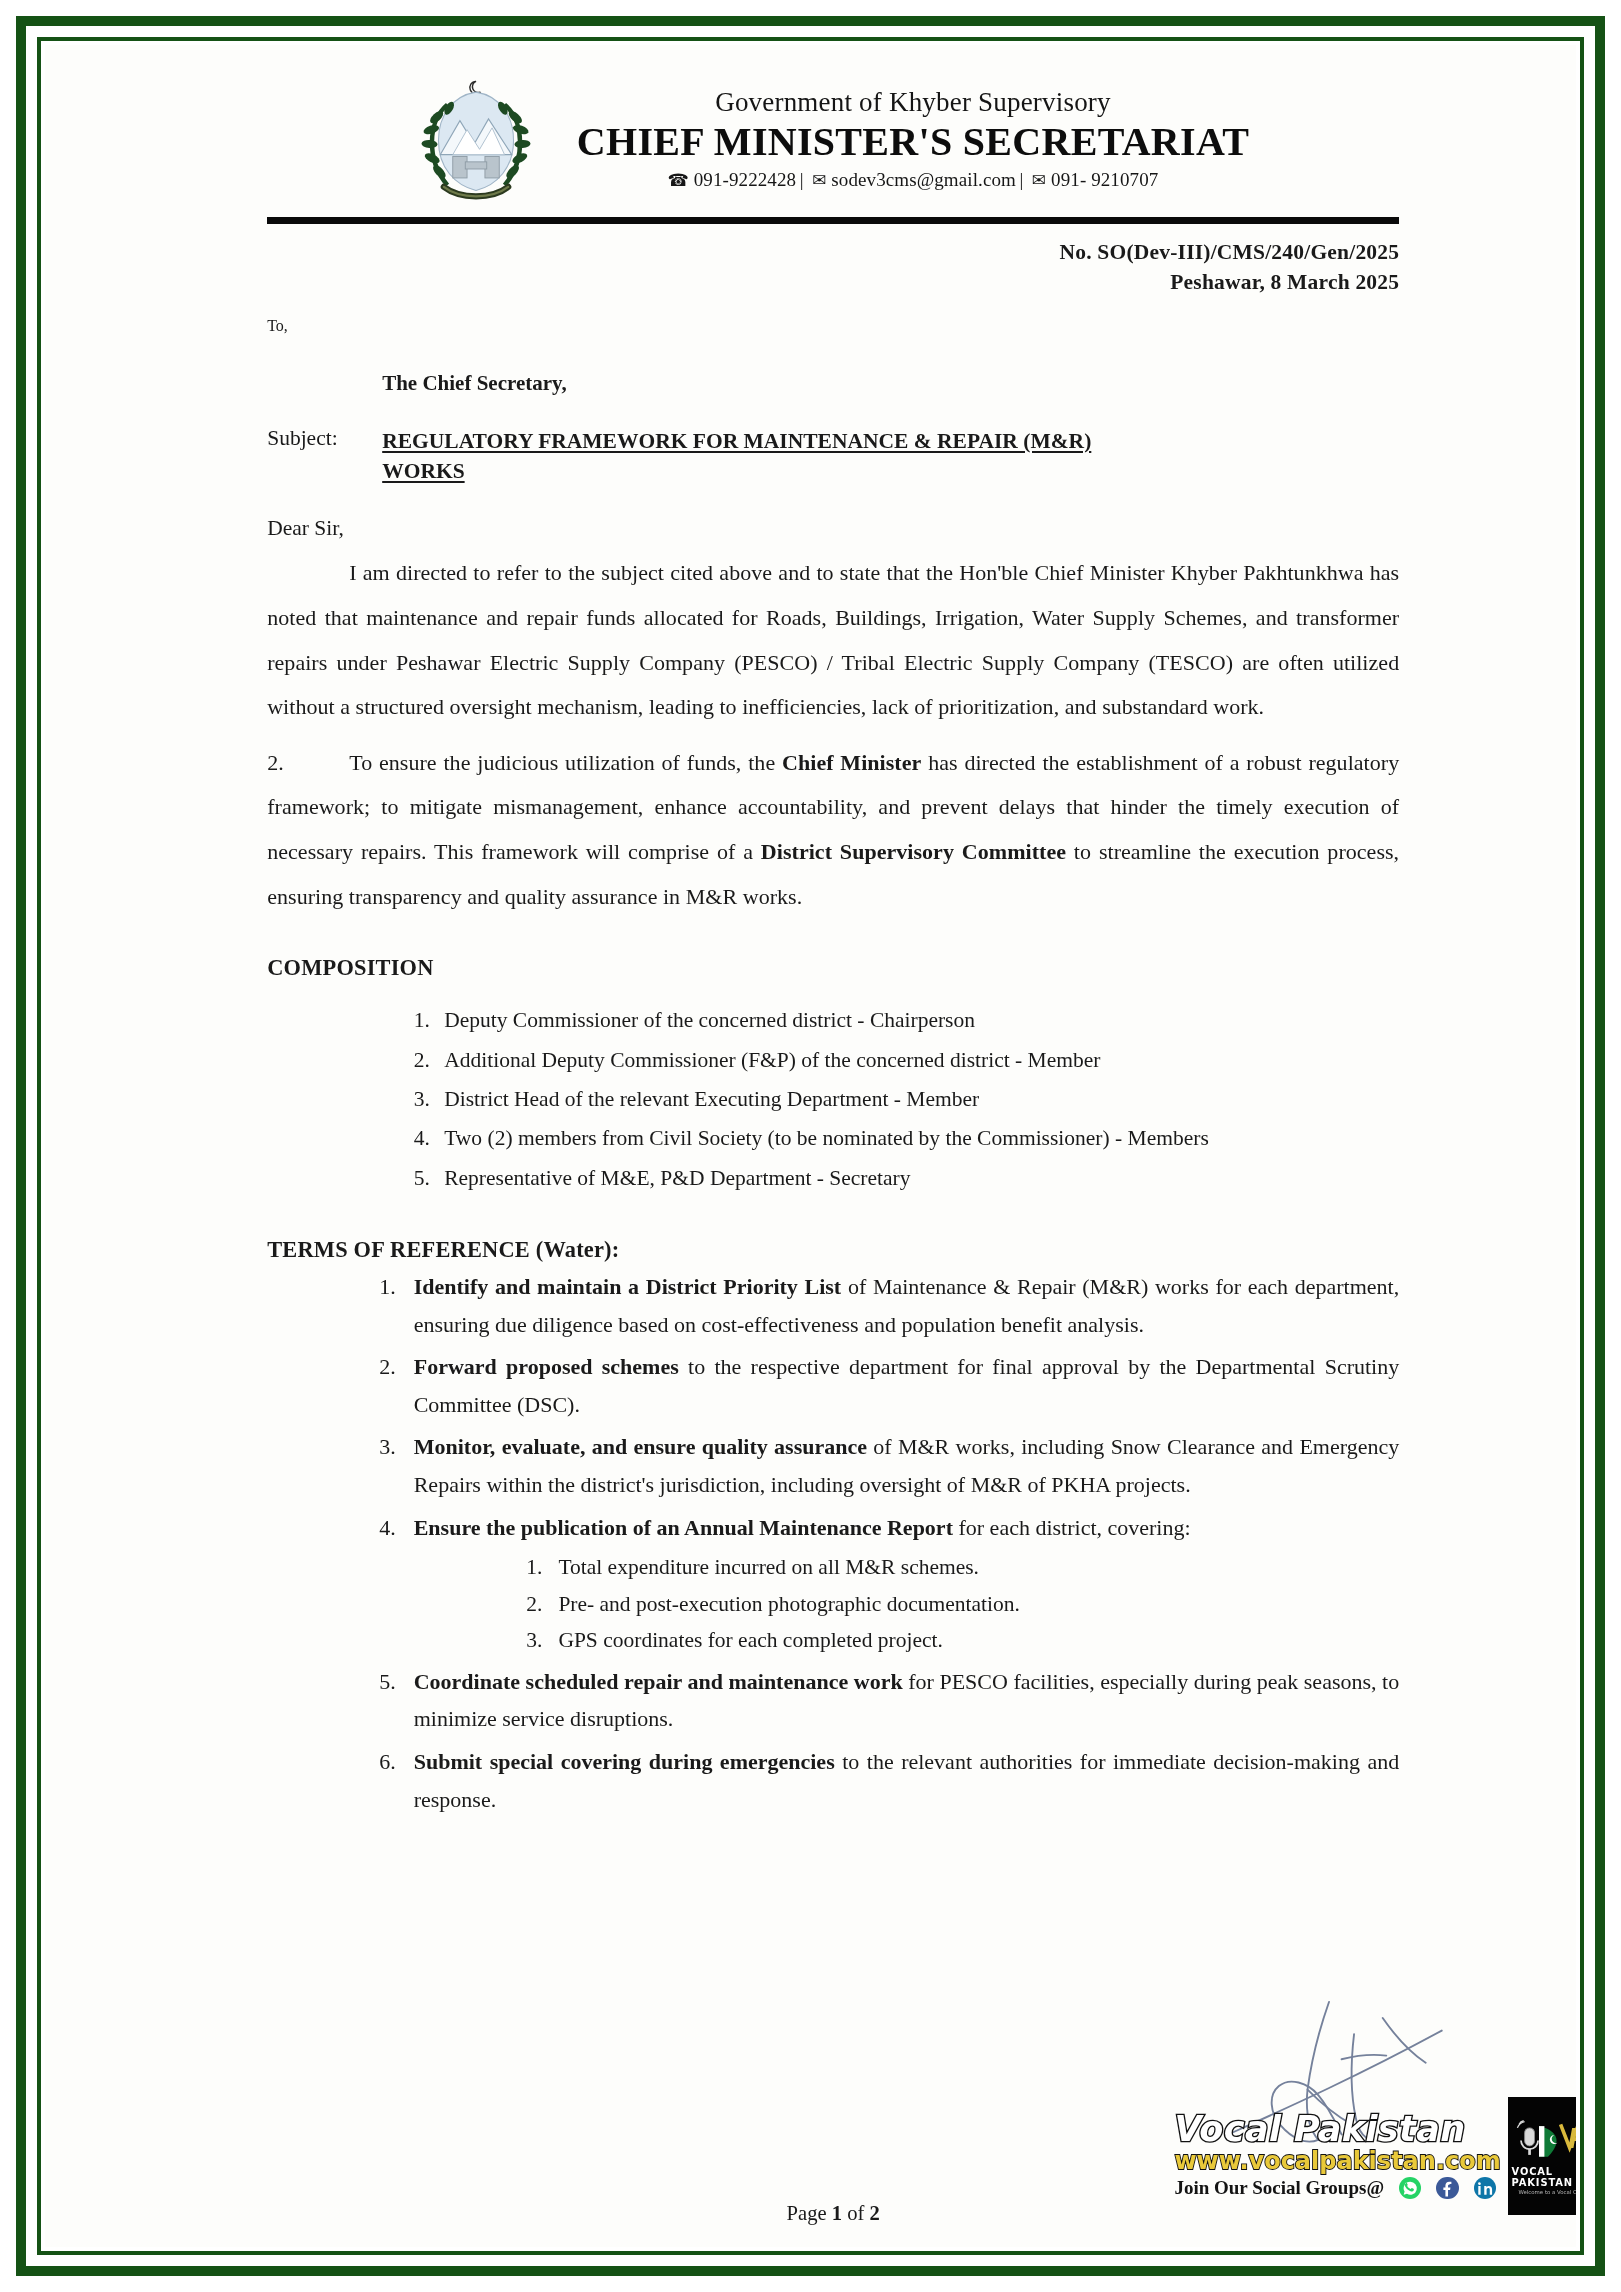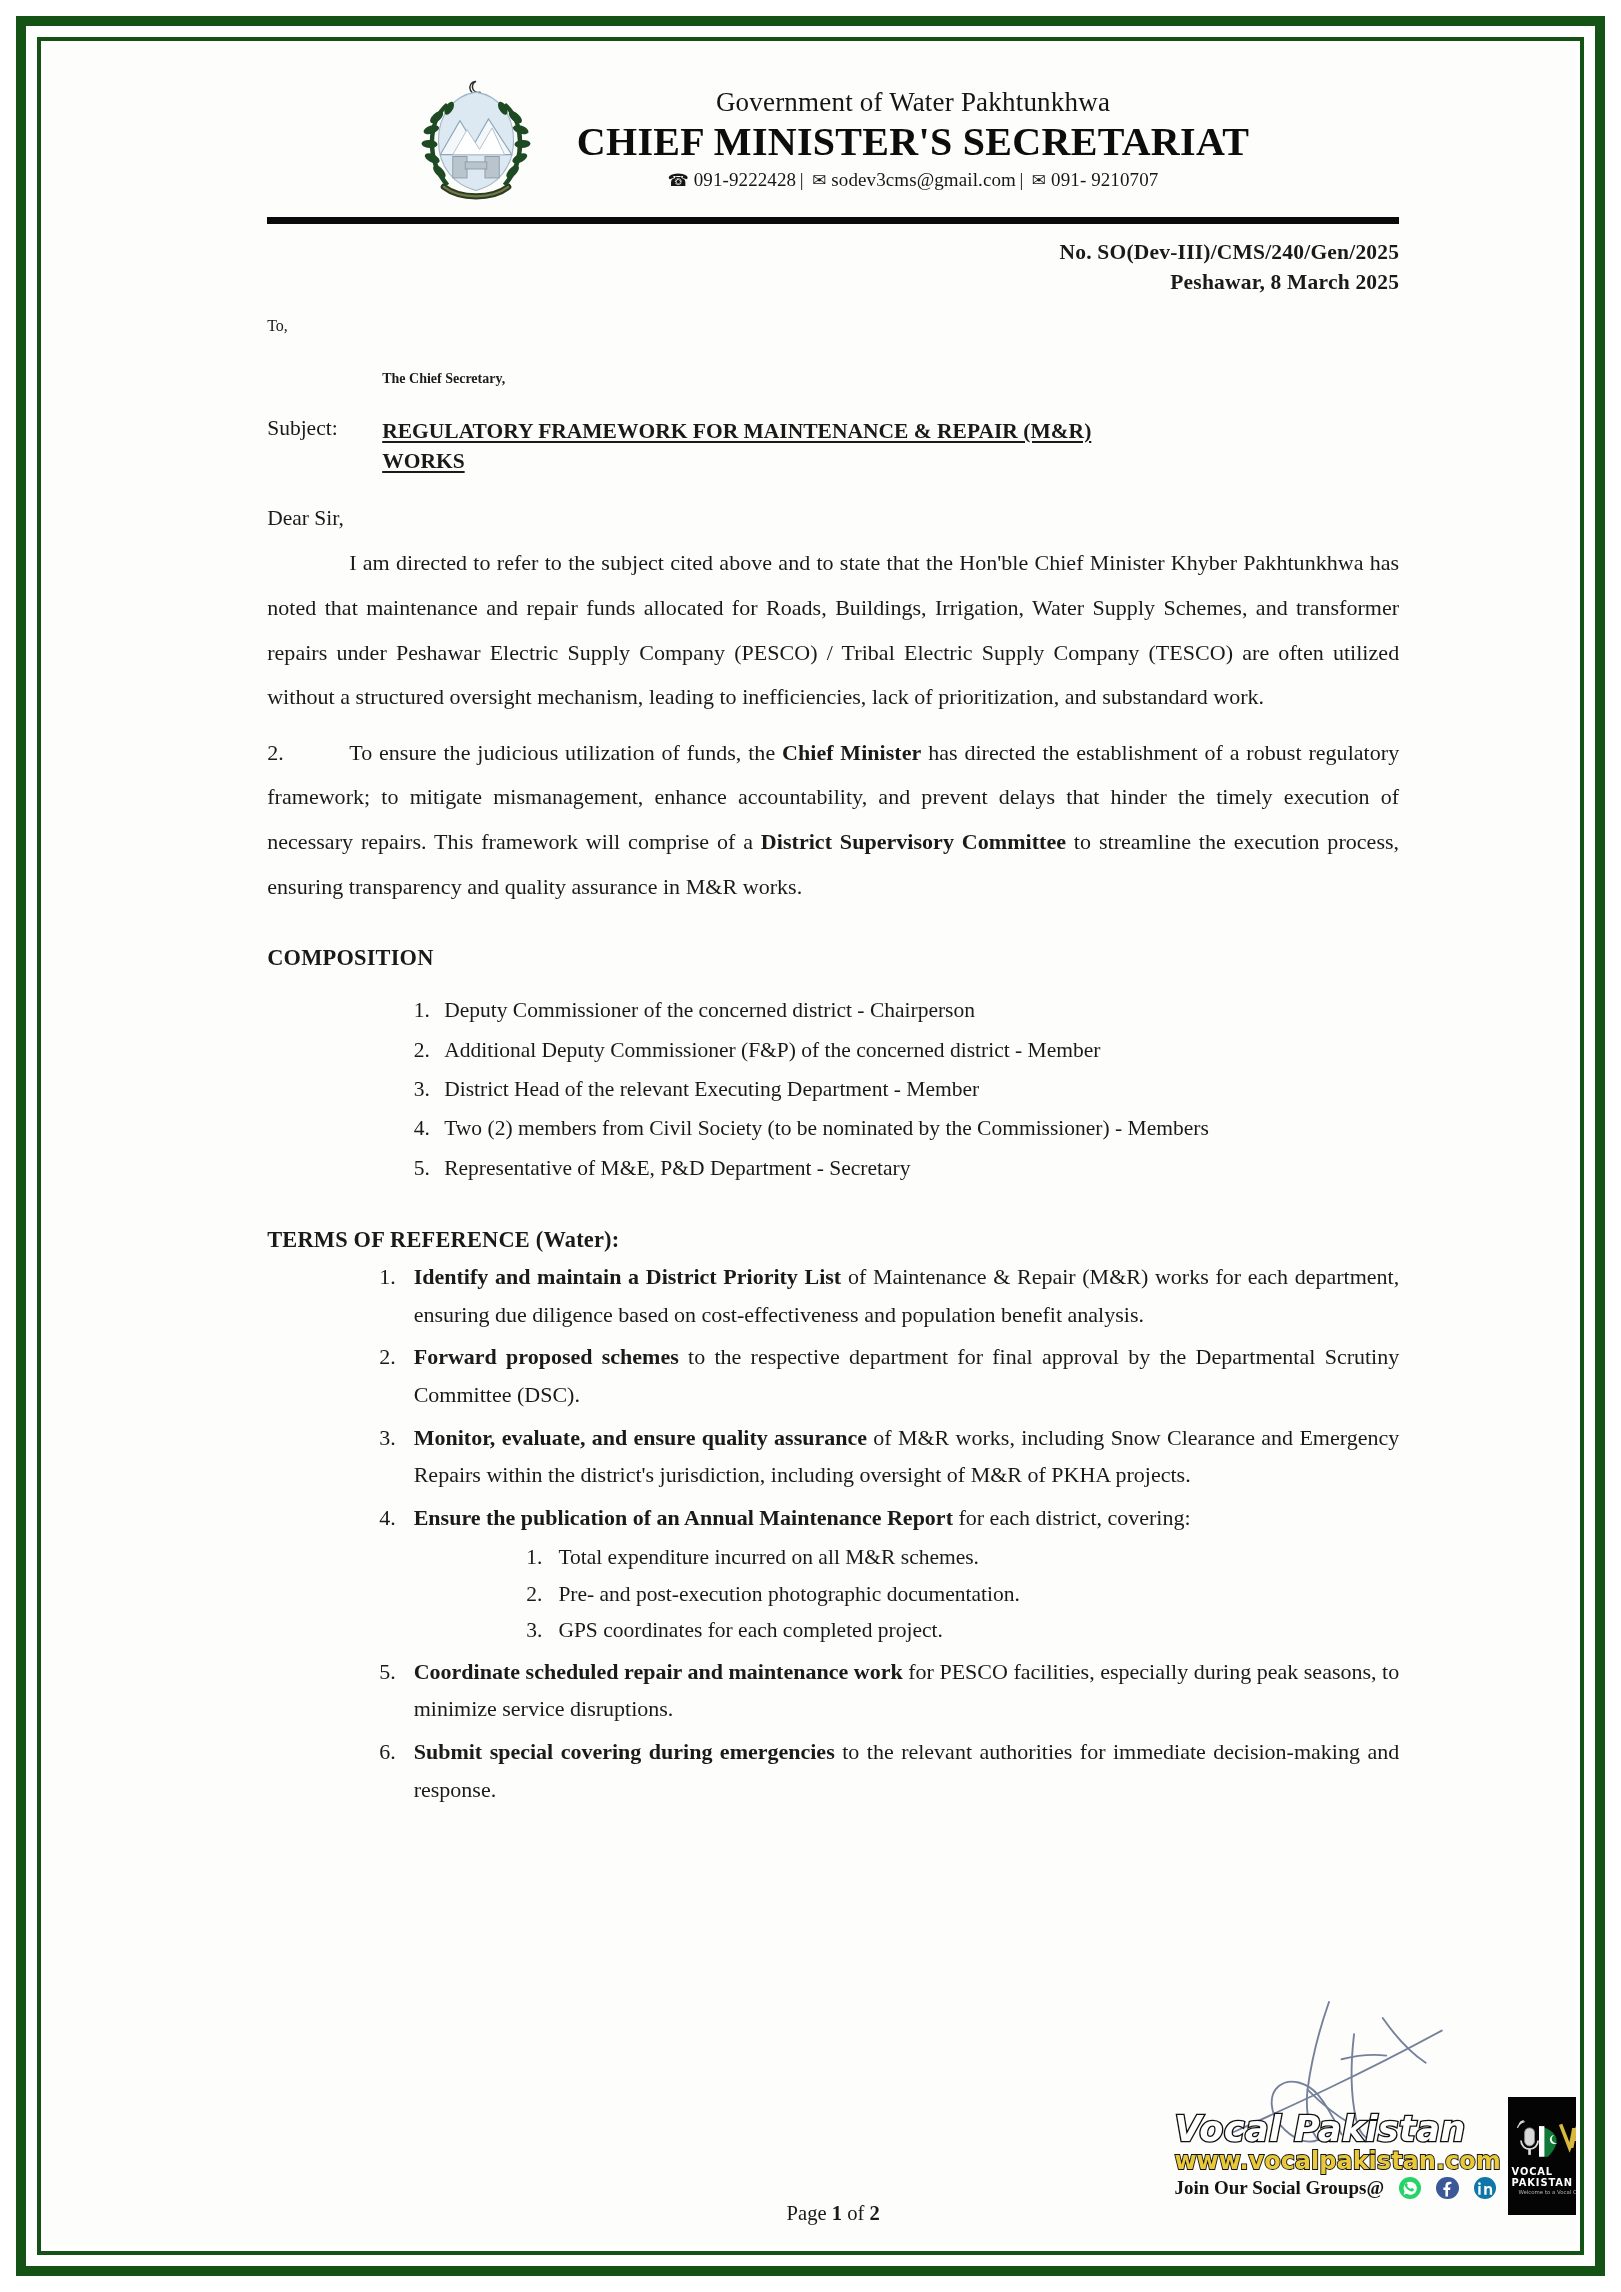--- a/index.html
+++ b/index.html
@@ -98,21 +98,21 @@
 
   
   .to-label {
     font-size: 16px;
     margin-top: 19.7px;
   }
   .addressee {
     margin-left: 115px;
     margin-top: 34px;
     font-weight: bold;
-    font-size: 14px;
+    font-size: 21px;
     line-height: 1.42;
   }
 
   
   .subject-row {
     display: flex;
     margin-top: 27px;
   }
   .subject-label {
     font-size: 21.5px;
@@ -324,21 +324,21 @@
               <ellipse cx="115" cy="94" rx="9" ry="4.5" transform="rotate(-26 115 94)"></ellipse>
               <ellipse cx="107" cy="109" rx="9" ry="4.5" transform="rotate(-46 107 109)"></ellipse>
               <ellipse cx="96" cy="38" rx="8" ry="4.2" transform="rotate(60 96 38)"></ellipse>
             </g>
 
             <path d="M30 126 C48 140 84 140 102 126" fill="none" stroke="#2c3a1f" stroke-width="7" stroke-linecap="round"></path>
             <path d="M30 126 C48 140 84 140 102 126" fill="none" stroke="#6e7a4a" stroke-width="2.5" stroke-linecap="round"></path>
           </svg>
         </div>
         <div class="lh-text">
-          <div class="lh-gov">Government of Water Pakhtunkhwa</div>
+          <div class="lh-gov">Government of Khyber Supervisory</div>
           <div class="lh-title">CHIEF MINISTER'S SECRETARIAT</div>
           <div class="lh-contact">
             <span class="gl">☎</span>
             <span>091-9222428</span><span class="sep">|</span>
             <span class="gl">✉</span>
             <span>sodev3cms@gmail.com</span><span class="sep">|</span>
             <span class="gl">✉</span>
             <span>091- 9210707</span>
           </div>
         </div>

